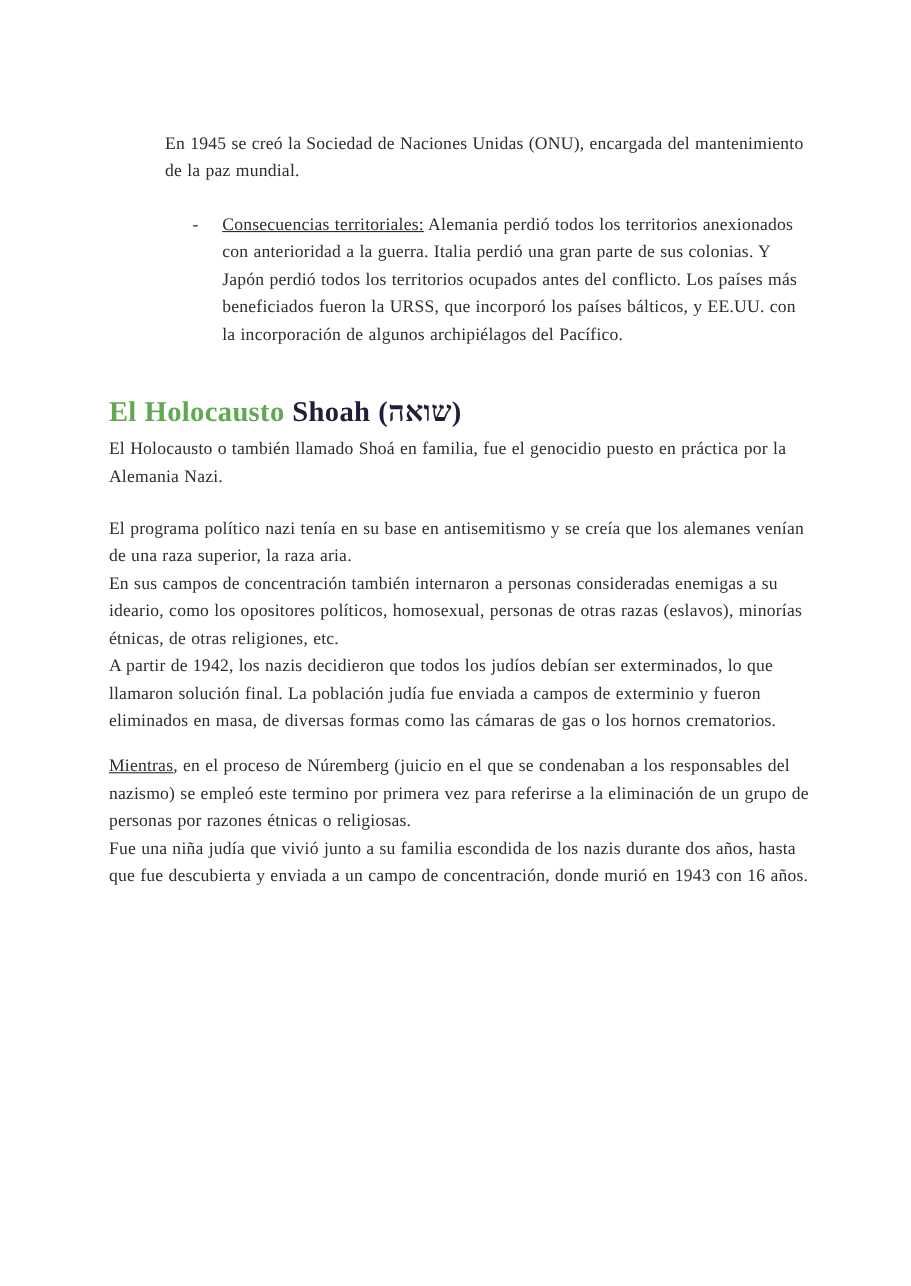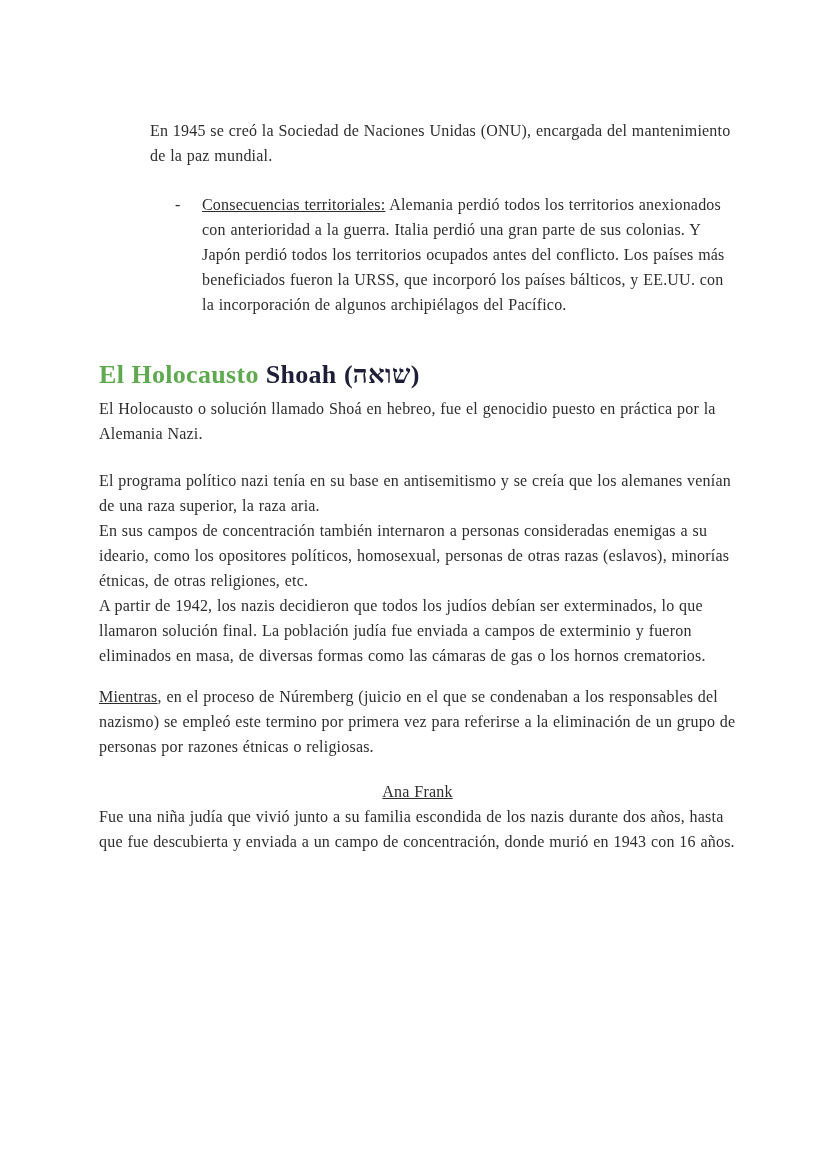--- a/index.html
+++ b/index.html
@@ -59,29 +59,28 @@
 
     <p class="intro">En 1945 se creó la Sociedad de Naciones Unidas (ONU), encargada del mantenimiento de la paz mundial.</p>
 
     <div class="bullet-row">
       <span class="bullet-marker">-</span>
       <p class="bullet-text"><span class="underline">Consecuencias territoriales:</span><span> Alemania perdió todos los territorios anexionados con anterioridad a la guerra. Italia perdió una gran parte de sus colonias. Y Japón perdió todos los territorios ocupados antes del conflicto. Los países más beneficiados fueron la URSS, que incorporó los países bálticos, y EE.UU. con la incorporación de algunos archipiélagos del Pacífico.</span></p>
     </div>
 
     <h1 class="section-heading"><span class="heading-green">El Holocausto</span><span class="heading-dark">Shoah (שואה)</span></h1>
 
-    <p>El Holocausto o solución llamado Shoá en hebreo, fue el genocidio puesto en práctica por la Alemania Nazi.</p>
+    <p>El Holocausto o también llamado Shoá en familia, fue el genocidio puesto en práctica por la Alemania Nazi.</p>
 
     <p class="mt-blank">El programa político nazi tenía en su base en antisemitismo y se creía que los alemanes venían de una raza superior, la raza aria.</p>
 
     <p>En sus campos de concentración también internaron a personas consideradas enemigas a su ideario, como los opositores políticos, homosexual, personas de otras razas (eslavos), minorías étnicas, de otras religiones, etc.</p>
 
     <p>A partir de 1942, los nazis decidieron que todos los judíos debían ser exterminados, lo que llamaron solución final. La población judía fue enviada a campos de exterminio y fueron eliminados en masa, de diversas formas como las cámaras de gas o los hornos crematorios.</p>
 
     <p class="mt-genocidio"><span class="underline">Mientras</span><span>, en el proceso de Núremberg (juicio en el que se condenaban a los responsables del nazismo) se empleó este termino por primera vez para referirse a la eliminación de un grupo de personas por razones étnicas o religiosas.</span></p>
 
-    <p class="mt-ana underline">Ana Frank</p>
 
     <p>Fue una niña judía que vivió junto a su familia escondida de los nazis durante dos años, hasta que fue descubierta y enviada a un campo de concentración, donde murió en 1943 con 16 años.</p>
 
 
   </div>
 </div>
 
 </body></html>

